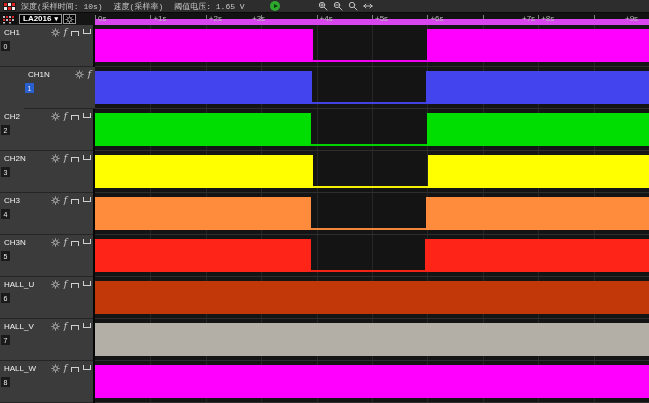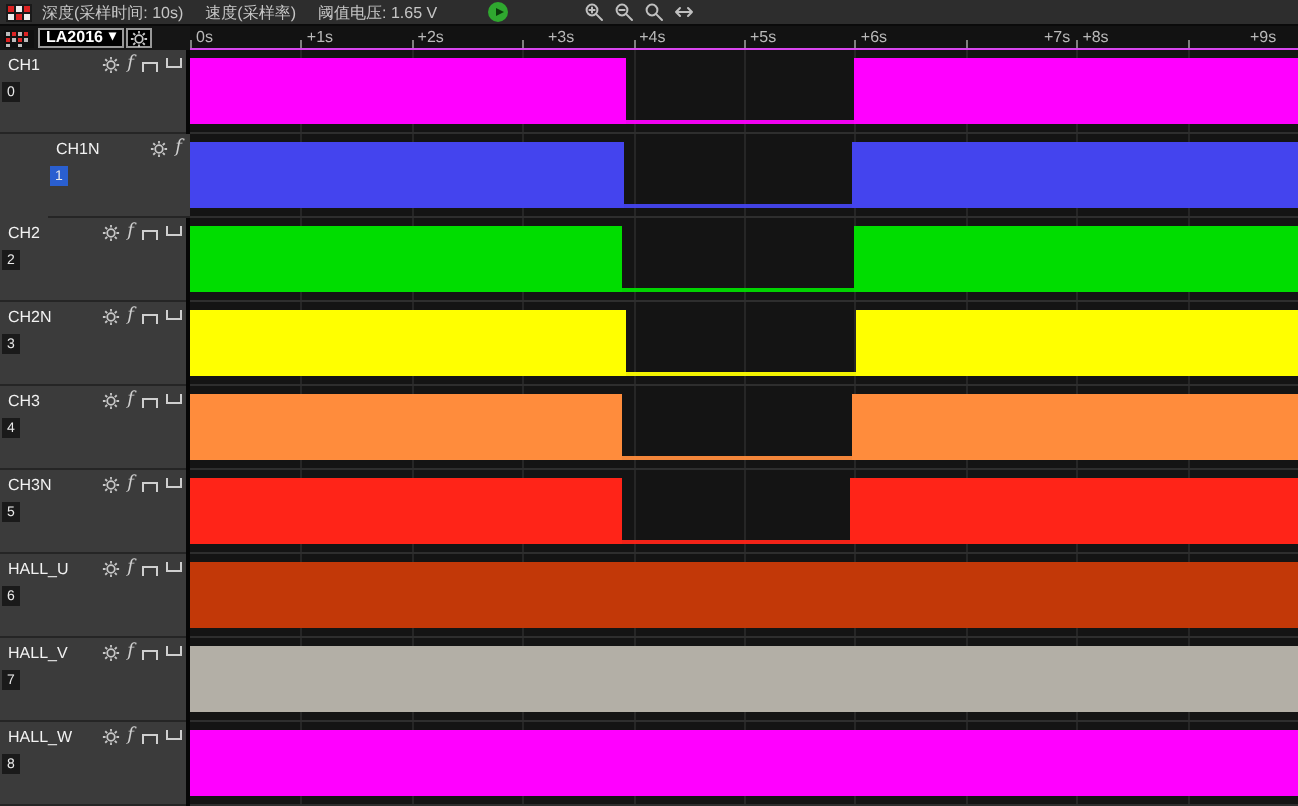--- a/index.html
+++ b/index.html
@@ -8,21 +8,21 @@
     background:#141414;font-family:"Liberation Sans",sans-serif;
     -webkit-font-smoothing:antialiased;
   }
   
   .toolbar{
     position:absolute;left:0;top:0;width:649px;height:13px;
     background:#2d2d2d;border-bottom:1px solid #0a0a0a;box-sizing:border-box;
     display:flex;align-items:center;font-size:8px;color:#c6c6c6;white-space:nowrap;
   }
   .logo{width:13px;height:9px;margin:0 5px 0 3px;flex:0 0 auto;}
-  .tb-text{margin-right:11px;cursor:default;}
+  .tb-text{margin-right:11px;cursor:default;font-family:Liberation Mono, monospace;}
   .play-btn{width:10px;height:10px;border-radius:50%;background:#2fa82f;margin-left:14px;position:relative;flex:0 0 auto;}
   .play-btn::after{content:"";position:absolute;left:4px;top:2.5px;
     border-left:4px solid #0b3a0b;border-top:2.5px solid transparent;border-bottom:2.5px solid transparent;}
   .tool-cluster{display:flex;gap:5px;margin-left:38px;align-items:center;}
   .tool-cluster span{display:inline-flex;width:10px;height:10px;}
   
   .devicebar{
     position:absolute;left:0;top:13px;width:95px;height:12px;background:#151515;
     display:flex;align-items:center;box-sizing:border-box;
   }
@@ -30,21 +30,21 @@
   .device-btn{
     height:10px;background:#000;border:1px solid #989898;color:#fff;
     font-size:8px;font-weight:bold;display:flex;align-items:center;
     padding:0 3px;box-sizing:border-box;line-height:10px;
   }
   .device-btn .arr{margin-left:3px;font-size:7px;}
   .gear-btn{height:10px;width:13px;background:#000;border:1px solid #989898;
     margin-left:1px;display:flex;align-items:center;justify-content:center;box-sizing:border-box;}
   .ruler{
     position:absolute;left:95px;top:13px;width:554px;height:12px;
-    background:#121212;border-bottom:1px solid #d946ef;box-sizing:border-box;
+    background:#121212;border-bottom:6px solid #d946ef;box-sizing:border-box;
     font-size:8px;color:#b9b9b9;
   }
   .ruler .tick{position:absolute;bottom:0;width:1px;height:4px;background:#808080;}
   .ruler .rlabel{position:absolute;top:1px;}
   
   .left-panel{
     position:absolute;left:0;top:25px;width:95px;height:378px;
     background:#3b3b3b;border-right:2px solid #060606;box-sizing:border-box;
   }
   .ch-row{position:absolute;left:0;width:93px;height:42px;background:#3b3b3b;
@@ -148,21 +148,21 @@
 </div>
 
 <div class="ruler">
     <div class="tick" style="left: 0px;"></div>
     <span class="rlabel" style="left: 3px;">0s</span>
     <div class="tick" style="left: 55.4px;"></div>
     <span class="rlabel" style="left: 58.4px;">+1s</span>
     <div class="tick" style="left: 110.8px;"></div>
     <span class="rlabel" style="left: 113.8px;">+2s</span>
     <div class="tick" style="left: 166.2px;"></div>
-    <span class="rlabel" style="left: 179px;">+3s</span>
+    <span class="rlabel" style="left: 157px;">+3s</span>
     <div class="tick" style="left: 221.6px;"></div>
     <span class="rlabel" style="left: 224.6px;">+4s</span>
     <div class="tick" style="left: 277px;"></div>
     <span class="rlabel" style="left: 280px;">+5s</span>
     <div class="tick" style="left: 332.4px;"></div>
     <span class="rlabel" style="left: 335.4px;">+6s</span>
     <div class="tick" style="left: 387.8px;"></div>
     <span class="rlabel" style="left: 406px; margin-left: 21px;">+7s</span>
     <div class="tick" style="left: 443.2px;"></div>
     <span class="rlabel" style="left: 446.2px;">+8s</span>

